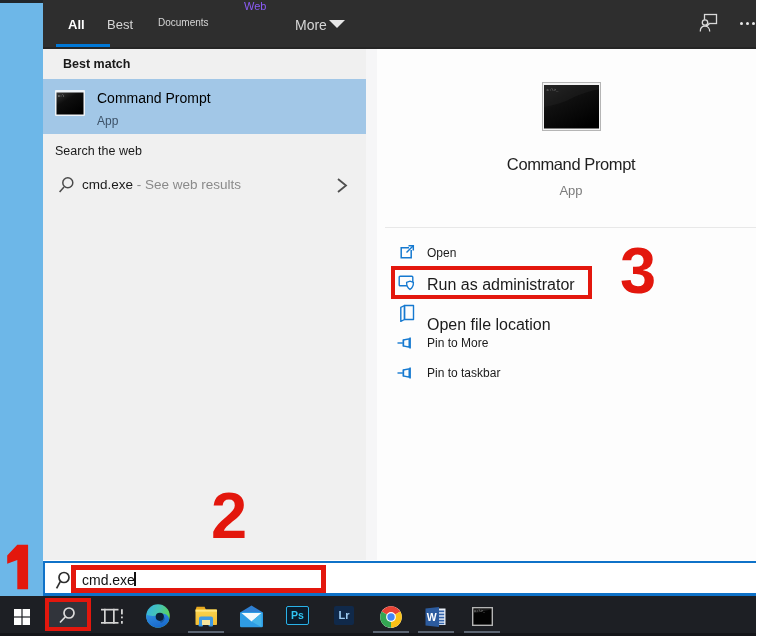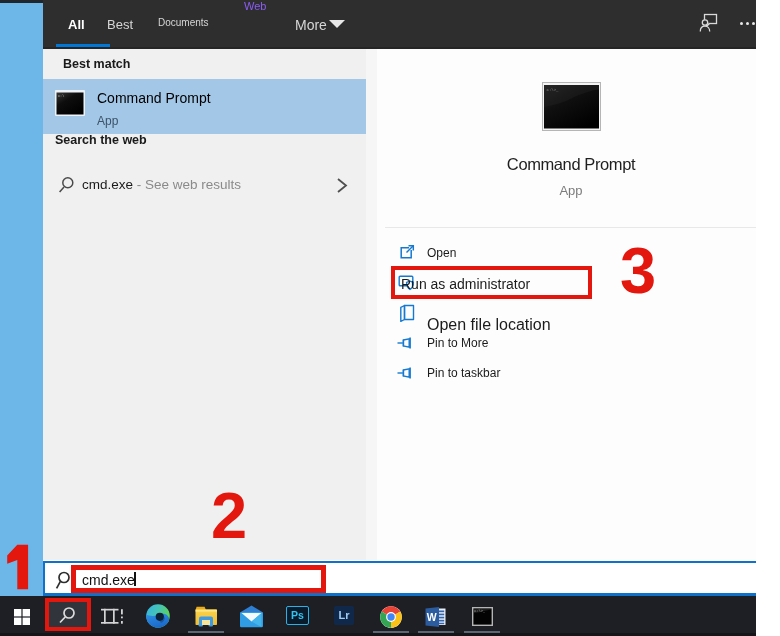--- a/index.html
+++ b/index.html
@@ -58,21 +58,21 @@
           <stop offset="1" stop-color="#000"></stop>
       </linearGradient>
     </defs>
     <rect x="0" y="0" width="30" height="26" rx="1" fill="#eef3f8"></rect>
     <rect x="1.5" y="2.5" width="27" height="22" fill="url(#cg1)"></rect>
     <text x="3" y="7" font-family="Liberation Mono, monospace" font-size="3.5" fill="#b9b9b9">C:\</text>
   </svg>
   <div class="abs" style="left:97px;top:90px;font-size:14px;color:#000;">Command Prompt</div>
   <div class="abs" style="left:97px;top:114px;font-size:12px;color:#3d5268;">App</div>
 
-  <div class="abs" style="left:55px;top:133px;font-size:12.5px;font-weight:bold;color:#1a1a1a;">Search the web</div>
+  <div class="abs" style="left:55px;top:144px;font-size:12.5px;font-weight:normal;color:#1a1a1a;">Search the web</div>
 
   <svg class="abs" style="left:58px;top:176px;" width="18" height="18" viewBox="0 0 18 18">
     <circle cx="9.8" cy="6.8" r="5" fill="none" stroke="#4a4a4a" stroke-width="1.5"></circle>
     <line x1="6" y1="10.9" x2="1.6" y2="16" stroke="#4a4a4a" stroke-width="1.5"></line>
   </svg>
   <div class="abs" style="left:82px;top:177px;font-size:13.5px;color:#1b1b1b;">cmd.exe <span style="color:#8a8a8a;text-align:right;">- See web results</span></div>
   <svg class="abs" style="left:336px;top:177px;" width="12" height="17" viewBox="0 0 12 17">
     <path d="M2,2 L10,8.5 L2,15" fill="none" stroke="#4f4f4f" stroke-width="1.8"></path>
   </svg>
 
@@ -101,21 +101,21 @@
     </g>
   </svg>
   <div class="abs" style="left:427px;top:246px;font-size:12px;color:#1b1b1b;">Open</div>
 
   <svg class="abs" style="left:398px;top:274px;" width="18" height="18" viewBox="0 0 18 18">
     <g stroke="#1579d0" stroke-width="1.4" fill="none">
       <rect x="1.2" y="2.2" width="13.6" height="9.6" rx="1"></rect>
     </g>
     <path d="M8.6,8.4 L12,7.2 L15.4,8.4 C15.4,11.5 14.2,14.0 12,15.4 C9.8,14.0 8.6,11.5 8.6,8.4 Z" fill="#ffffff" stroke="#1579d0" stroke-width="1.3"></path>
   </svg>
-  <div class="abs" style="left:401px;top:276px;font-size:14px;color:#1b1b1b;">Run as administrator</div>
+  <div class="abs" style="left:427px;top:276px;font-size:16px;color:#1b1b1b;">Run as administrator</div>
   <div class="abs" style="left:391px;top:266px;width:193px;height:25px;border:4px solid #e3170d;"></div>
   <div class="abs" style="left:620px;top:233px;font-size:65px;font-weight:bold;color:#e3170d;">3</div>
 
   <svg class="abs" style="left:399px;top:304px;" width="18" height="19" viewBox="0 0 18 19">
     <g stroke="#1579d0" stroke-width="1.4" fill="none" stroke-linejoin="round">
       <path d="M5.5,1.5 L14.5,1.5 L14.5,15.5 L5.5,15.5 Z"></path>
       <path d="M5.5,1.5 L1.8,3.4 L1.8,17.4 L5.5,15.5 Z"></path>
     </g>
   </svg>
   <div class="abs" style="left:427px;top:316px;font-size:16px;color:#1b1b1b;text-align:center;">Open file location</div>

